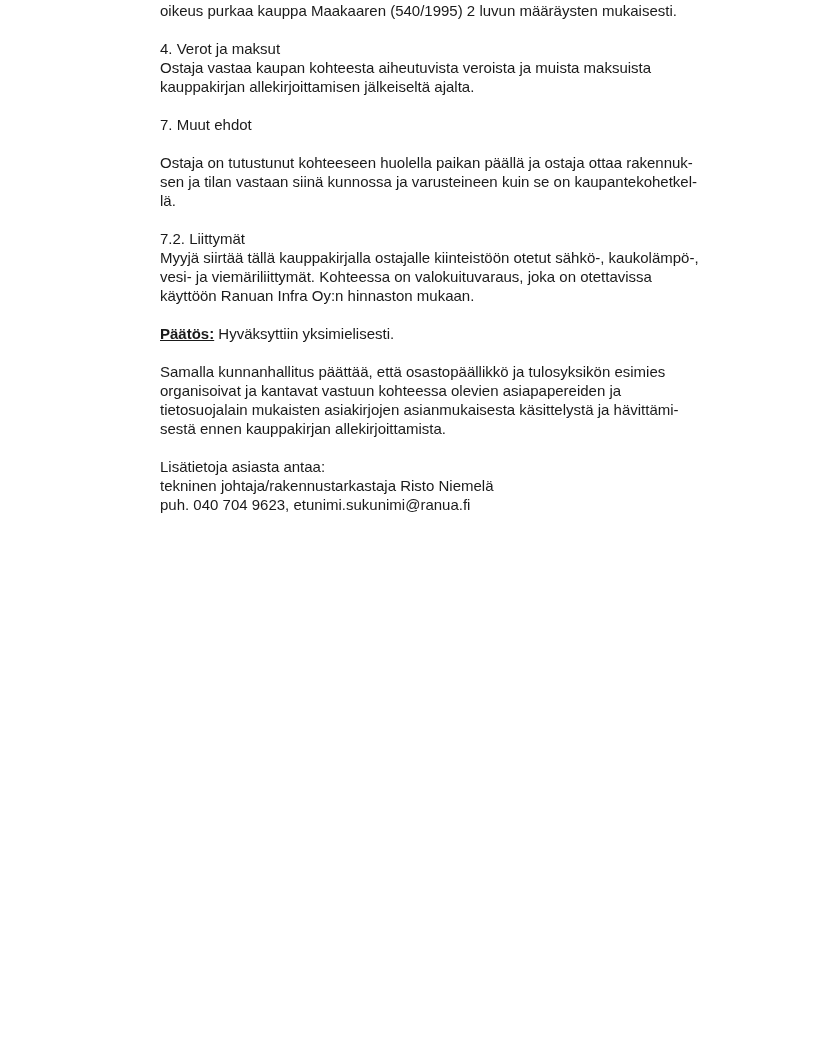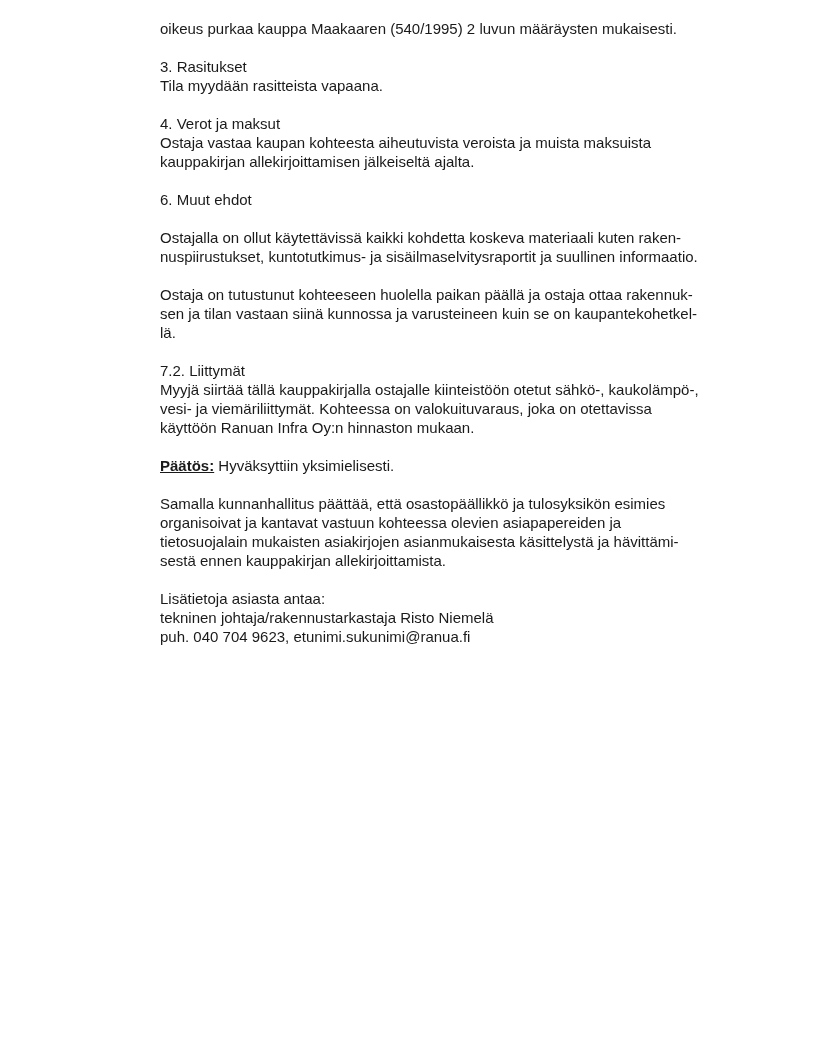--- a/index.html
+++ b/index.html
@@ -17,43 +17,41 @@
     overflow: hidden;
   }
   .doc-page {
     position: absolute;
     inset: 0;
     background: #ffffff;
   }
   .doc-content {
     position: absolute;
     left: 160px;
-    top: 19px;
+    top: 1px;
     width: 580px;
     font-size: 15px;
     line-height: 19px;
   }
   .para {
     margin: 0 0 19px 0;
     padding: 0;
   }
   .decision-label {
     font-weight: bold;
     text-decoration: underline;
   }
 </style>
 </head>
 <body>
 
 <div class="doc-page">
   <div class="doc-content">
       <p class="para">oikeus purkaa kauppa Maakaaren (540/1995) 2 luvun määräysten mukaisesti.</p>
-      <p class="para">3. Rasitukset<br>Tila myydään rasitteista vapaana.</p>
       <p class="para">4. Verot ja maksut<br>Ostaja vastaa kaupan kohteesta aiheutuvista veroista ja muista maksuista<br>kauppakirjan allekirjoittamisen jälkeiseltä ajalta.</p>
-      <p class="para">6. Muut ehdot</p>
-      <p class="para">Ostajalla on ollut käytettävissä kaikki kohdetta koskeva materiaali kuten raken-<br>nuspiirustukset, kuntotutkimus- ja sisäilmaselvitysraportit ja suullinen informaatio.</p>
+      <p class="para">7. Muut ehdot</p>
       <p class="para">Ostaja on tutustunut kohteeseen huolella paikan päällä ja ostaja ottaa rakennuk-<br>sen ja tilan vastaan siinä kunnossa ja varusteineen kuin se on kaupantekohetkel-<br>lä.</p>
       <p class="para">7.2. Liittymät<br>Myyjä siirtää tällä kauppakirjalla ostajalle kiinteistöön otetut sähkö-, kaukolämpö-,<br>vesi- ja viemäriliittymät. Kohteessa on valokuituvaraus, joka on otettavissa<br>käyttöön Ranuan Infra Oy:n hinnaston mukaan.</p>
       <p class="para"><strong class="decision-label">Päätös:</strong> Hyväksyttiin yksimielisesti.</p>
       <p class="para">Samalla kunnanhallitus päättää, että osastopäällikkö ja tulosyksikön esimies<br>organisoivat ja kantavat vastuun kohteessa olevien asiapapereiden ja<br>tietosuojalain mukaisten asiakirjojen asianmukaisesta käsittelystä ja hävittämi-<br>sestä ennen kauppakirjan allekirjoittamista.</p>
       <p class="para">Lisätietoja asiasta antaa:<br>tekninen johtaja/rakennustarkastaja Risto Niemelä<br>puh. 040 704 9623, etunimi.sukunimi@ranua.fi</p>
     </div>
 </div>
 
 </body></html>

